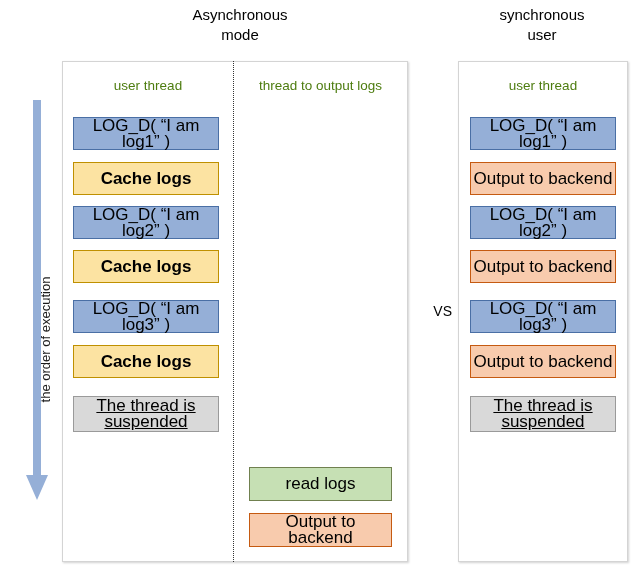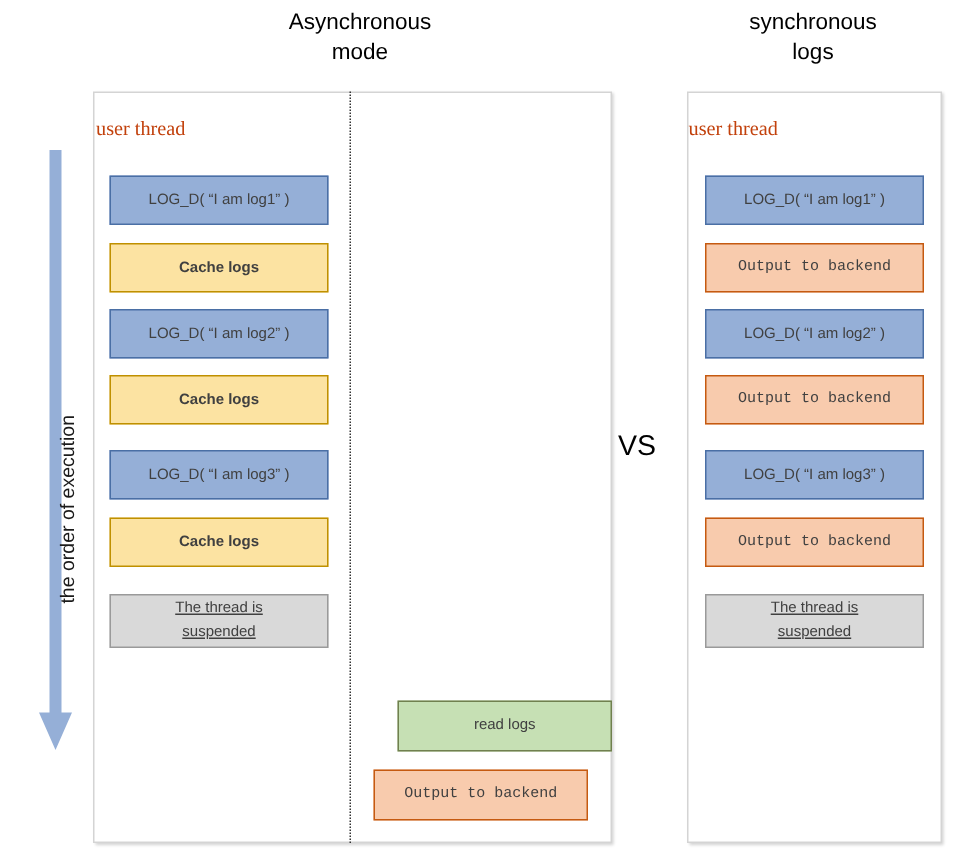--- a/index.html
+++ b/index.html
@@ -51,59 +51,58 @@
     left: 233px;
     top: 61px;
     width: 0;
     height: 501px;
     border-left: 1px dotted #333333;
   }
 
   
   .col-header {
     position: absolute;
-    text-align: left;
+    text-align: center;
     font-size: 13.5px;
     line-height: 18px;
-    color: #c2410c;
-    font-family: Liberation Serif, serif;
+    color: #4d7c0f;
   }
   #header-user-thread-async { left: 64px;  top: 77px; width: 168px; }
   #header-output-thread     { left: 234px; top: 77px; width: 173px; }
   #header-user-thread-sync  { left: 459px; top: 77px; width: 168px; }
 
   
   .step {
     position: absolute;
     box-sizing: border-box;
     border: 1px solid #888888;
     display: flex;
     align-items: center;
     justify-content: center;
     text-align: center;
-    font-size: 10px;
+    font-size: 17px;
     line-height: 16px;
-    color: #404040;
+    color: #000000;
     white-space: pre-line;
     padding: 0 2px;
   }
   .step.blue   { background: #95AFD7; border-color: #4A6FA5; }
   .step.yellow { background: #FCE3A2; border-color: #BF9000; font-weight: bold; }
-  .step.orange { background: #F8CBAD; border-color: #C55A11; font-family: Liberation Mono, monospace; }
-  .step.green  { background: #C6E0B4; border-color: #70804F; margin-left: 16px; }
+  .step.orange { background: #F8CBAD; border-color: #C55A11; }
+  .step.green  { background: #C6E0B4; border-color: #70804F; }
   .step.gray   { background: #D9D9D9; border-color: #9A9A9A; text-decoration: underline; }
 
   
   #vs-label {
     position: absolute;
     left: 412px;
-    top: 287px;
+    top: 303px;
     width: 40px;
-    text-align: left;
-    font-size: 19px;
+    text-align: right;
+    font-size: 14px;
     color: #000000;
   }
 
   
   #exec-arrow {
     position: absolute;
     left: 14px;
     top: 100px;
     width: 44px;
     height: 406px;
@@ -122,33 +121,34 @@
   }
 </style>
 </head>
 <body>
 
 <div class="stage">
 
   <div class="title" id="title-async">Asynchronous
 mode</div>
   <div class="title" id="title-sync">synchronous
-logs</div>
+user</div>
 
   <div id="exec-arrow">
     <svg width="44" height="406" viewBox="0 0 44 406">
       <polygon points="19,0 27,0 27,375 34,375 23,400 12,375 19,375" fill="#95AFD7"></polygon>
     </svg>
     <div id="exec-order-label">the order of execution</div>
   </div>
 
   <div class="panel" id="panel-async"></div>
   <div id="thread-divider"></div>
 
   <div class="col-header" id="header-user-thread-async">user thread</div>
+  <div class="col-header" id="header-output-thread">thread to output logs</div>
 
   <div class="step blue" style="left:73px;  top:117px; width:146px; height:33px;">LOG_D( “I am log1” )</div>
   <div class="step yellow" style="left:73px;  top:162px; width:146px; height:33px;">Cache logs</div>
   <div class="step blue" style="left:73px;  top:206px; width:146px; height:33px;">LOG_D( “I am log2” )</div>
   <div class="step yellow" style="left:73px;  top:250px; width:146px; height:33px;">Cache logs</div>
   <div class="step blue" style="left:73px;  top:300px; width:146px; height:33px;">LOG_D( “I am log3” )</div>
   <div class="step yellow" style="left:73px;  top:345px; width:146px; height:33px;">Cache logs</div>
   <div class="step gray" style="left:73px;  top:396px; width:146px; height:36px;">The thread is
 suspended</div>
 

